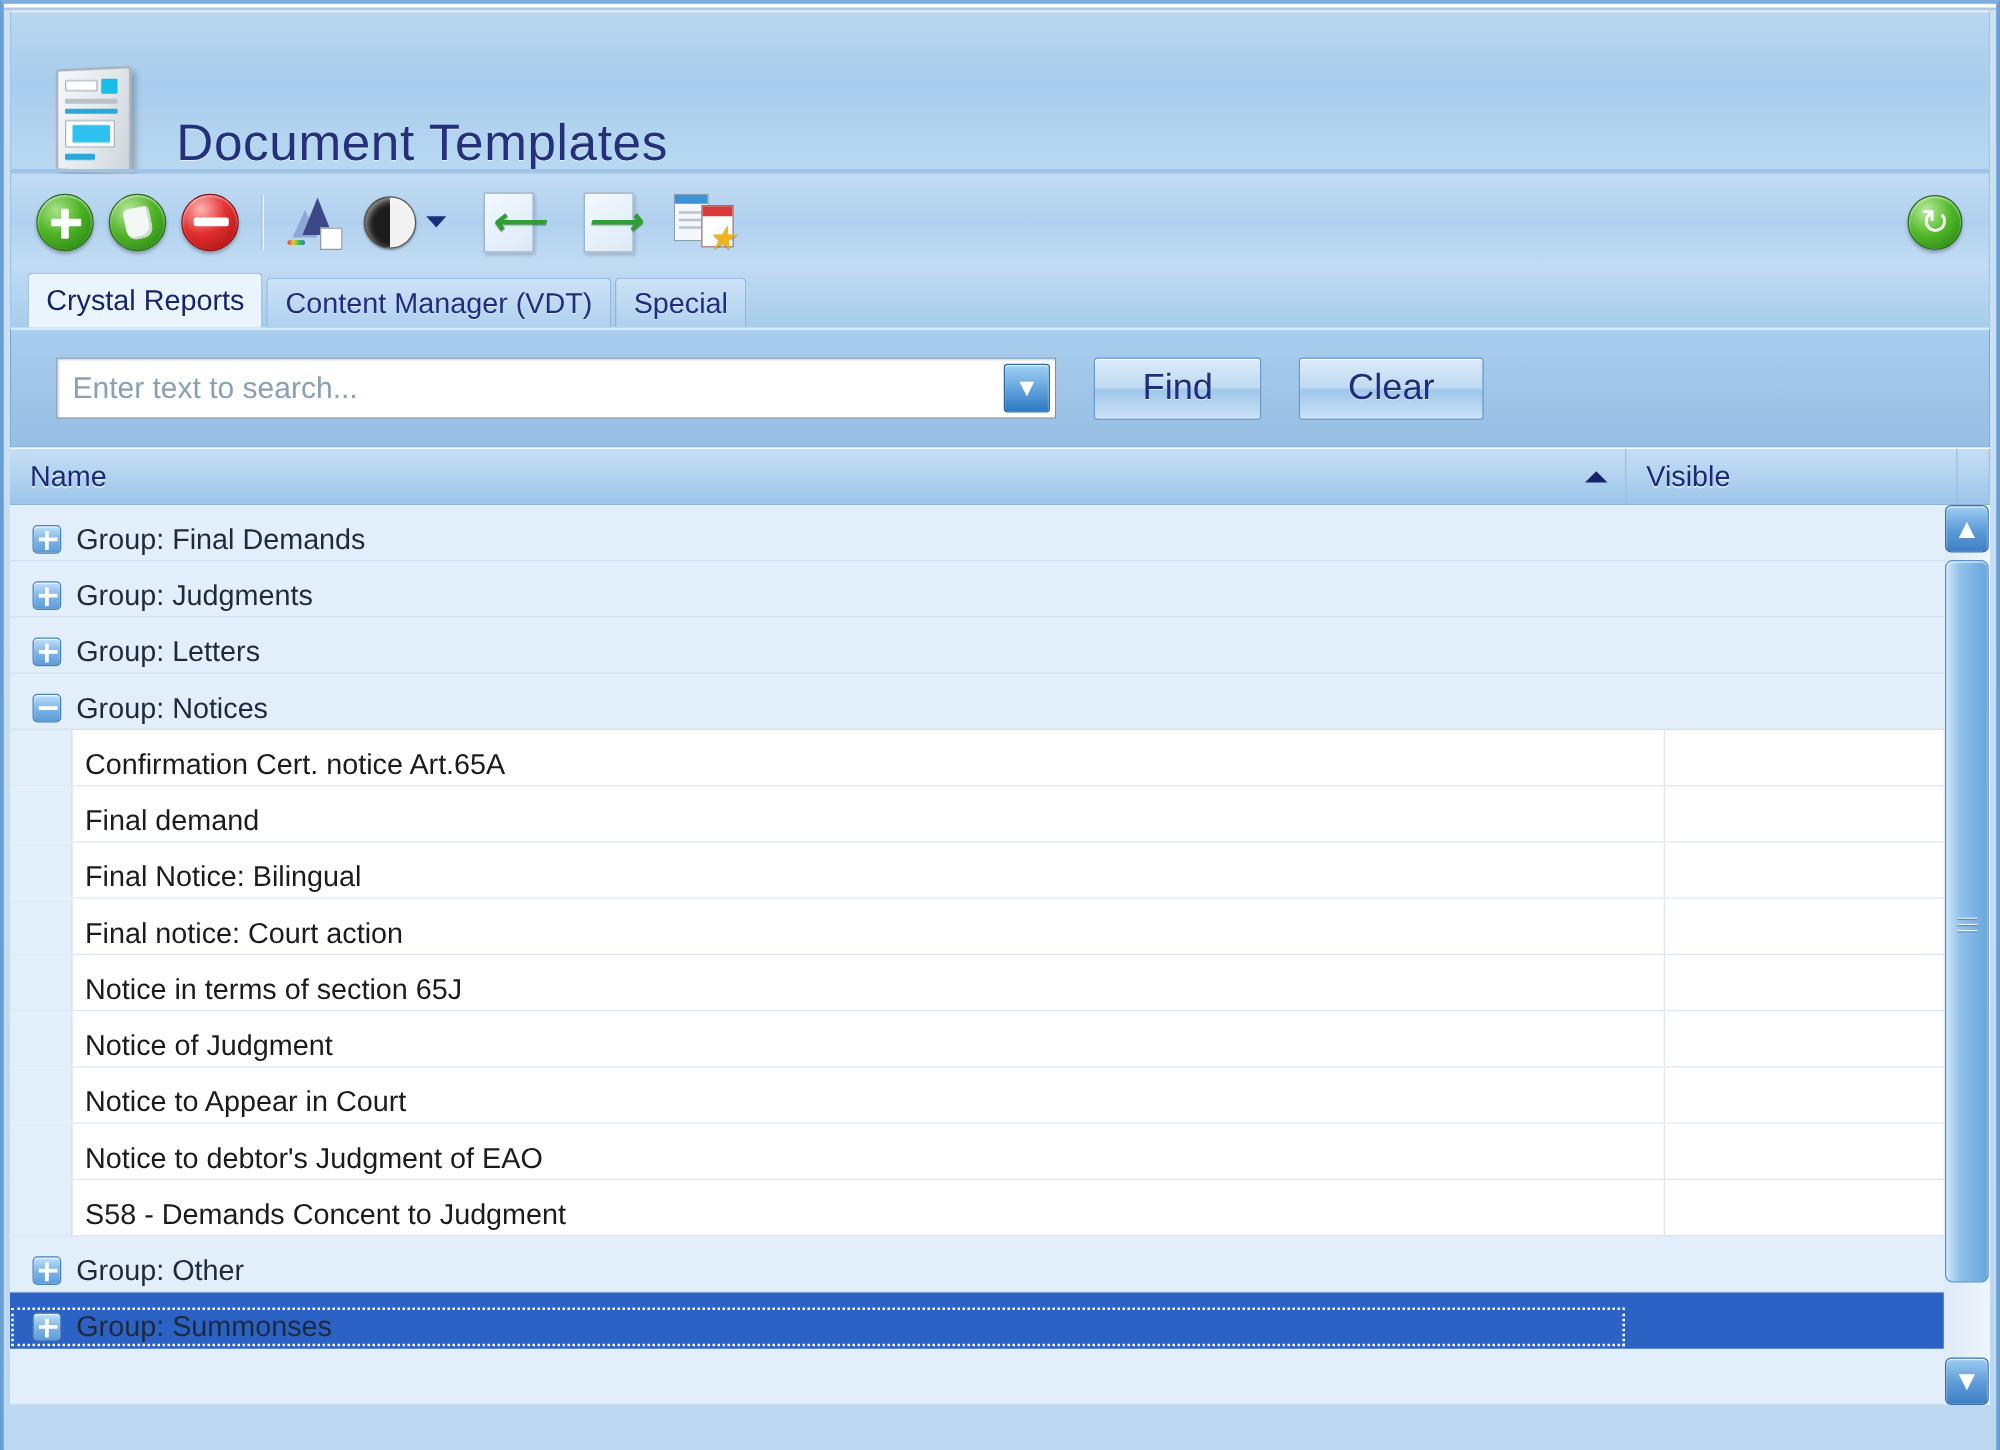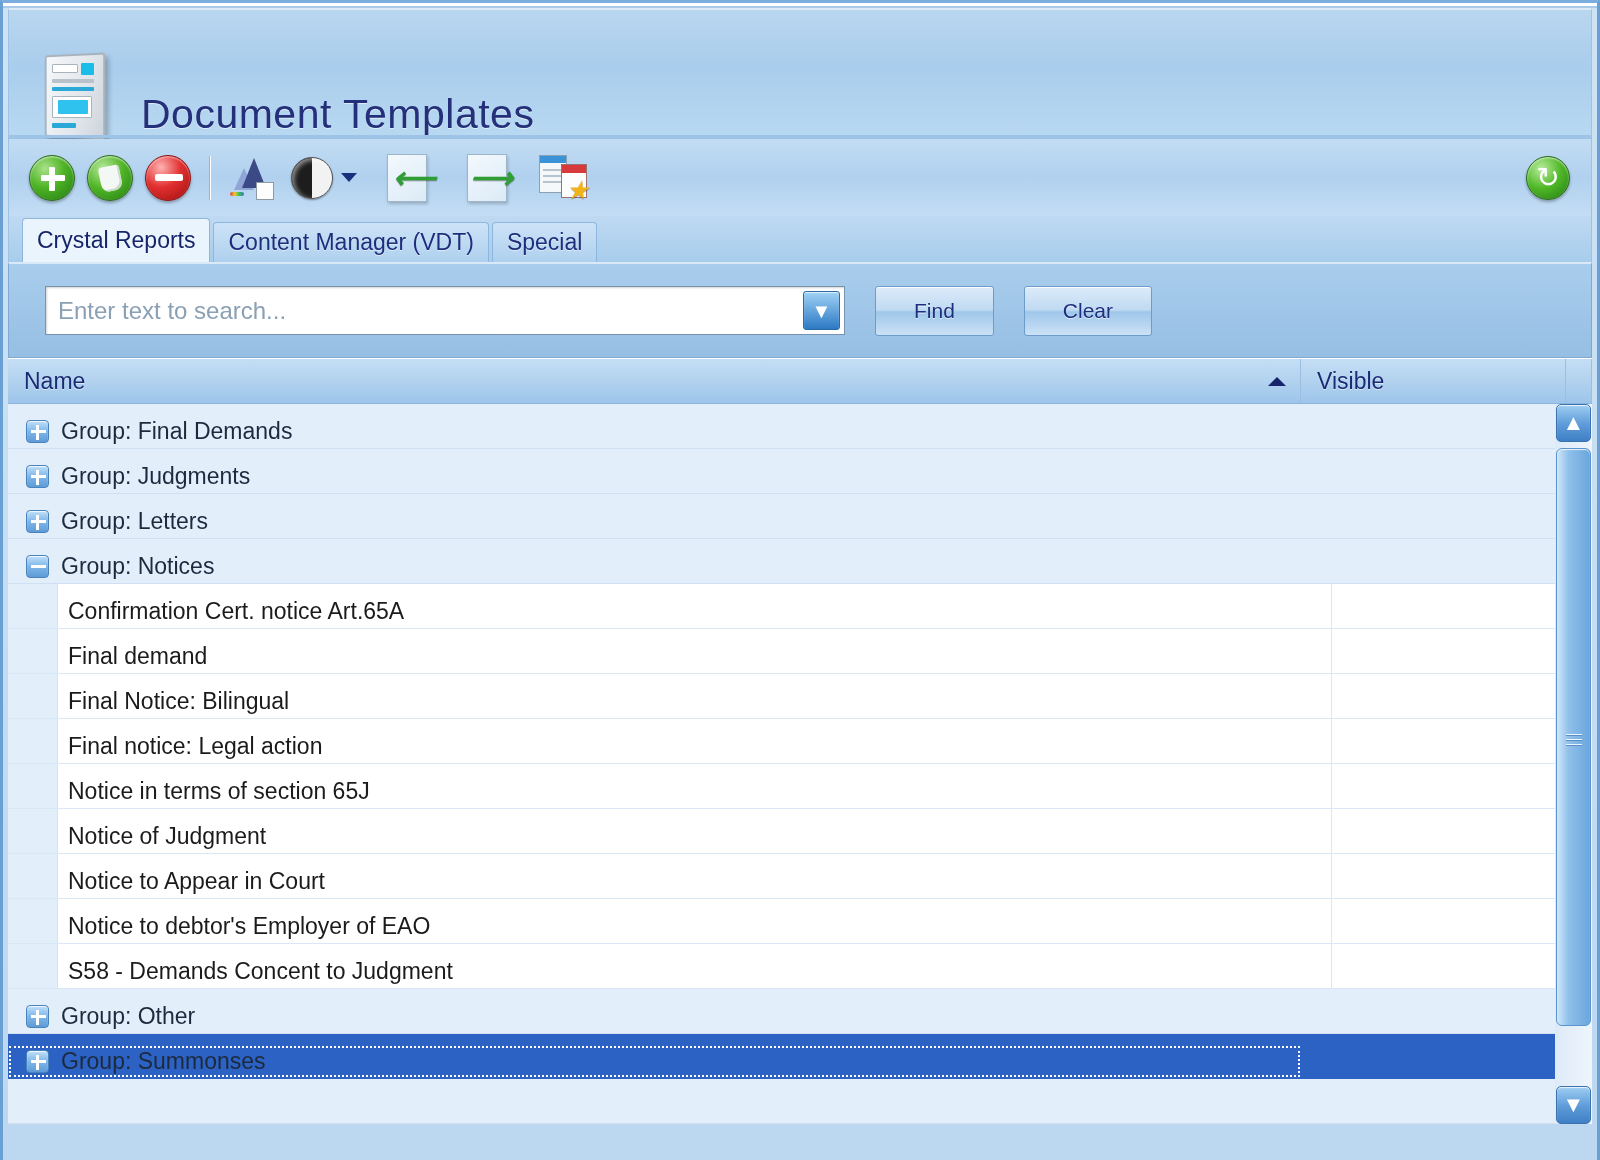--- a/index.html
+++ b/index.html
@@ -194,21 +194,21 @@
     background:linear-gradient(#9fd2f5,#2c79c4);
     border:1px solid #2e6ba5; border-radius:3px;
     display:flex;align-items:center;justify-content:center;
     color:#fff;font-size:20px;line-height:1;cursor:pointer;
     box-shadow:inset 0 1px 1px rgba(255,255,255,.7);
   }
   .btn {
     height:50px; margin-left:30px; padding:0 38px;
     background:linear-gradient(#dcebf9 0%, #bfdaf2 48%, #9fc6e9 52%, #cbe2f7 100%);
     border:1px solid #6d9ccb; border-radius:3px;
-    font-size:21px; color:#1f2d7d; cursor:pointer;
+    font-size:29px; color:#1f2d7d; cursor:pointer;
     font-family:"Liberation Sans",sans-serif;
     text-shadow:0 1px 0 rgba(255,255,255,.6);
     box-shadow:inset 0 1px 0 rgba(255,255,255,.85);
   }
 
   
   #grid { margin:0 5px; position:relative; }
   #gridhead {
     display:flex; height:46px;
     background:linear-gradient(#c5def5 0%, #b2d2ef 50%, #9dc5ea 100%);
@@ -469,21 +469,21 @@
         <div class="cell-name">
           <span class="label">Final Notice: Bilingual</span>
         </div>
         <div class="cell-vis"></div>
         <div class="cell-ex"></div>
       </div>
 
       <div class="row child">
         <div class="indent"></div>
         <div class="cell-name">
-          <span class="label">Final notice: Legal action</span>
+          <span class="label">Final notice: Court action</span>
         </div>
         <div class="cell-vis"></div>
         <div class="cell-ex"></div>
       </div>
 
       <div class="row child">
         <div class="indent"></div>
         <div class="cell-name">
           <span class="label">Notice in terms of section 65J</span>
         </div>
@@ -505,21 +505,21 @@
         <div class="cell-name">
           <span class="label">Notice to Appear in Court</span>
         </div>
         <div class="cell-vis"></div>
         <div class="cell-ex"></div>
       </div>
 
       <div class="row child">
         <div class="indent"></div>
         <div class="cell-name">
-          <span class="label">Notice to debtor's Employer of EAO</span>
+          <span class="label">Notice to debtor's Judgment of EAO</span>
         </div>
         <div class="cell-vis"></div>
         <div class="cell-ex"></div>
       </div>
 
       <div class="row child">
         <div class="indent"></div>
         <div class="cell-name">
           <span class="label">S58 - Demands Concent to Judgment</span>
         </div>

